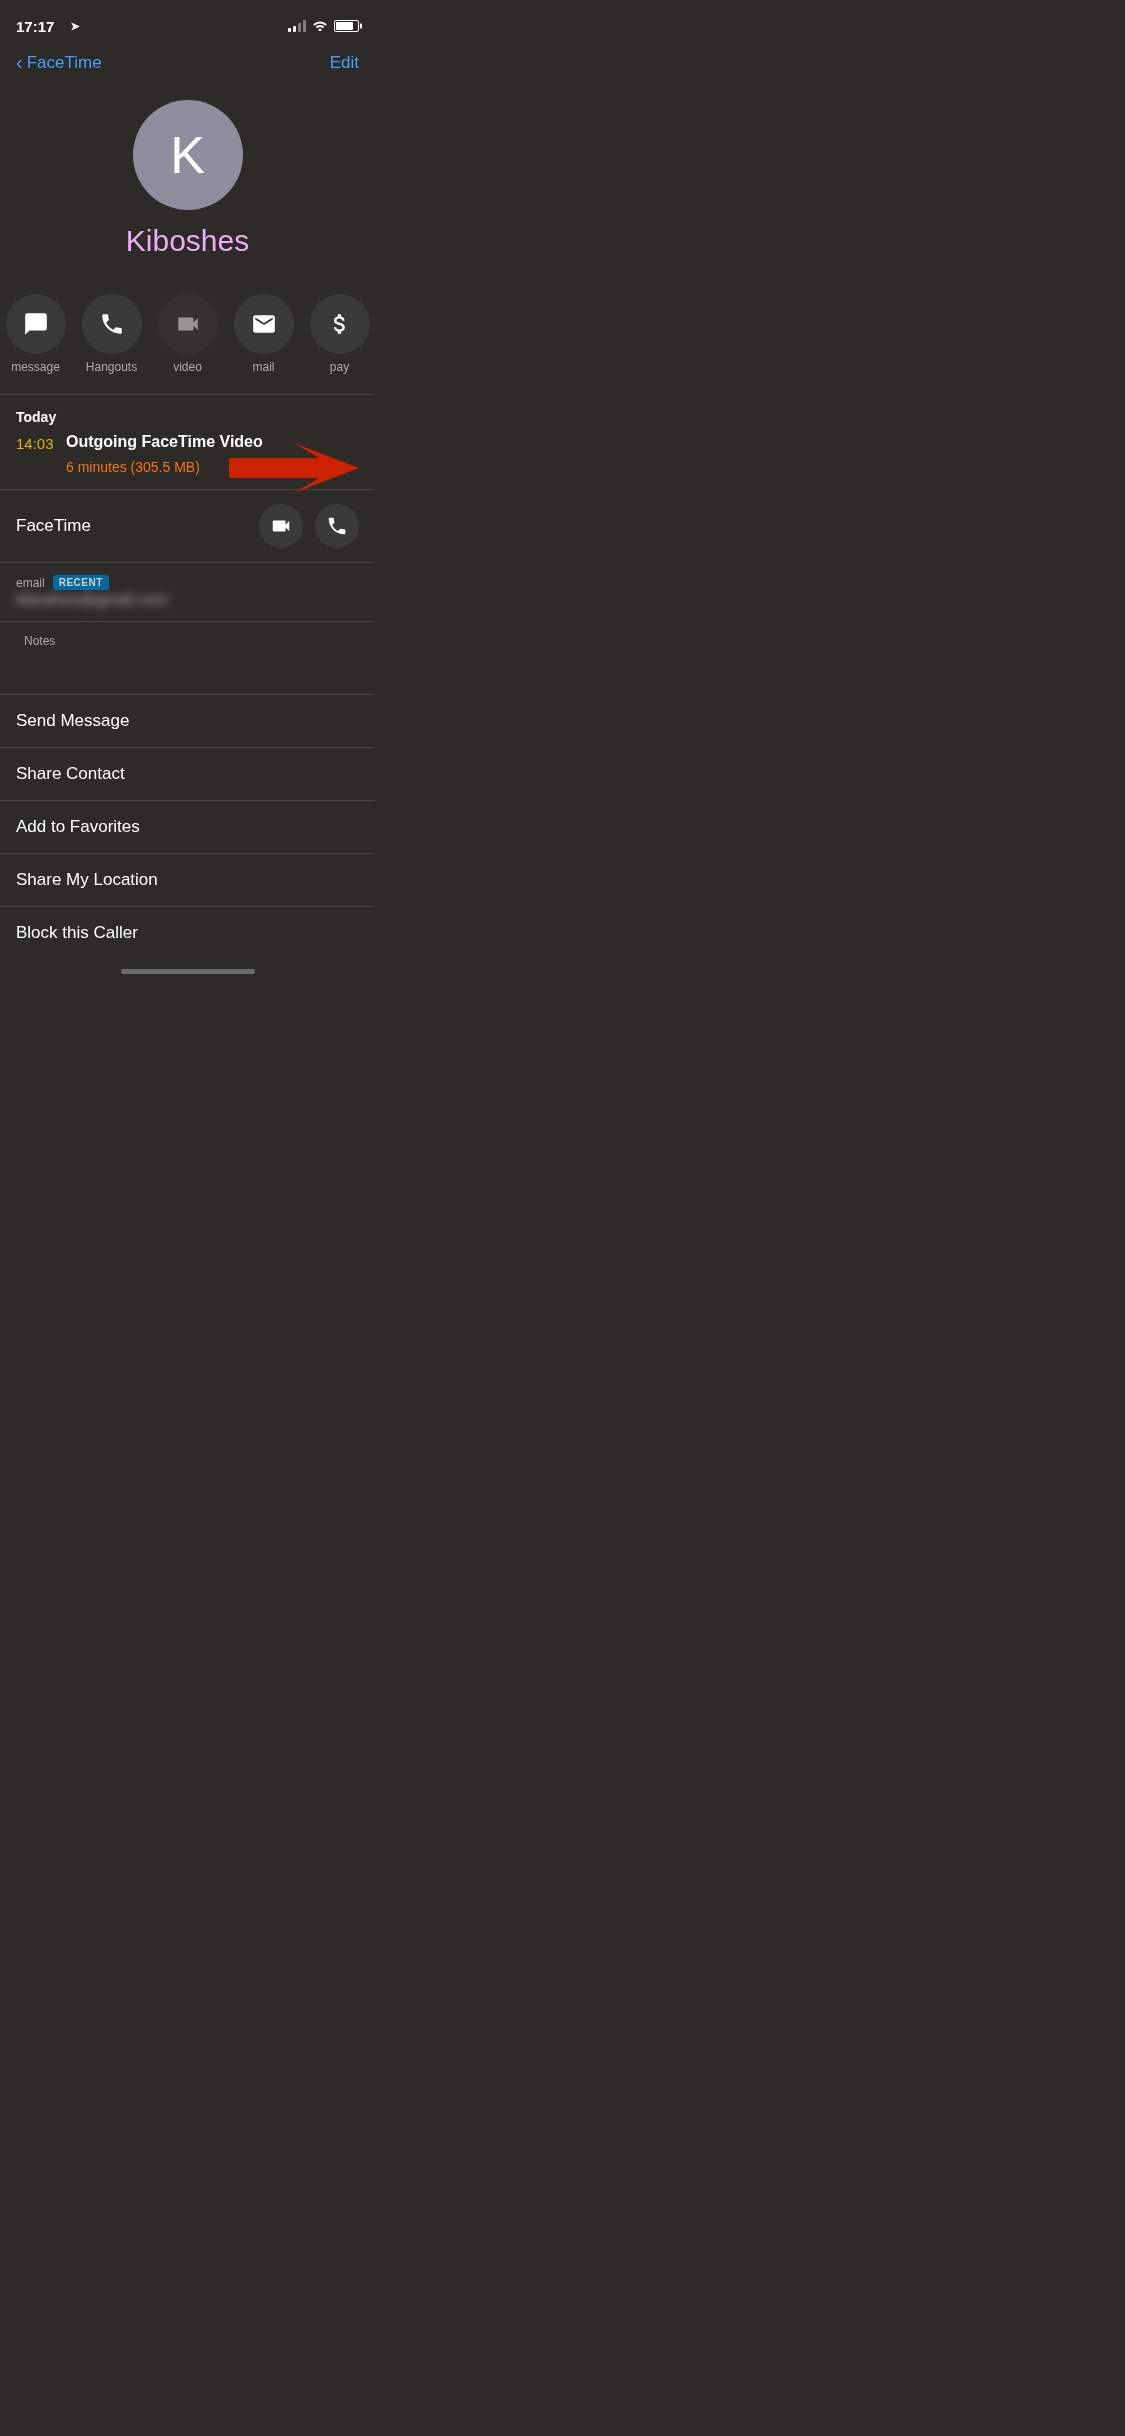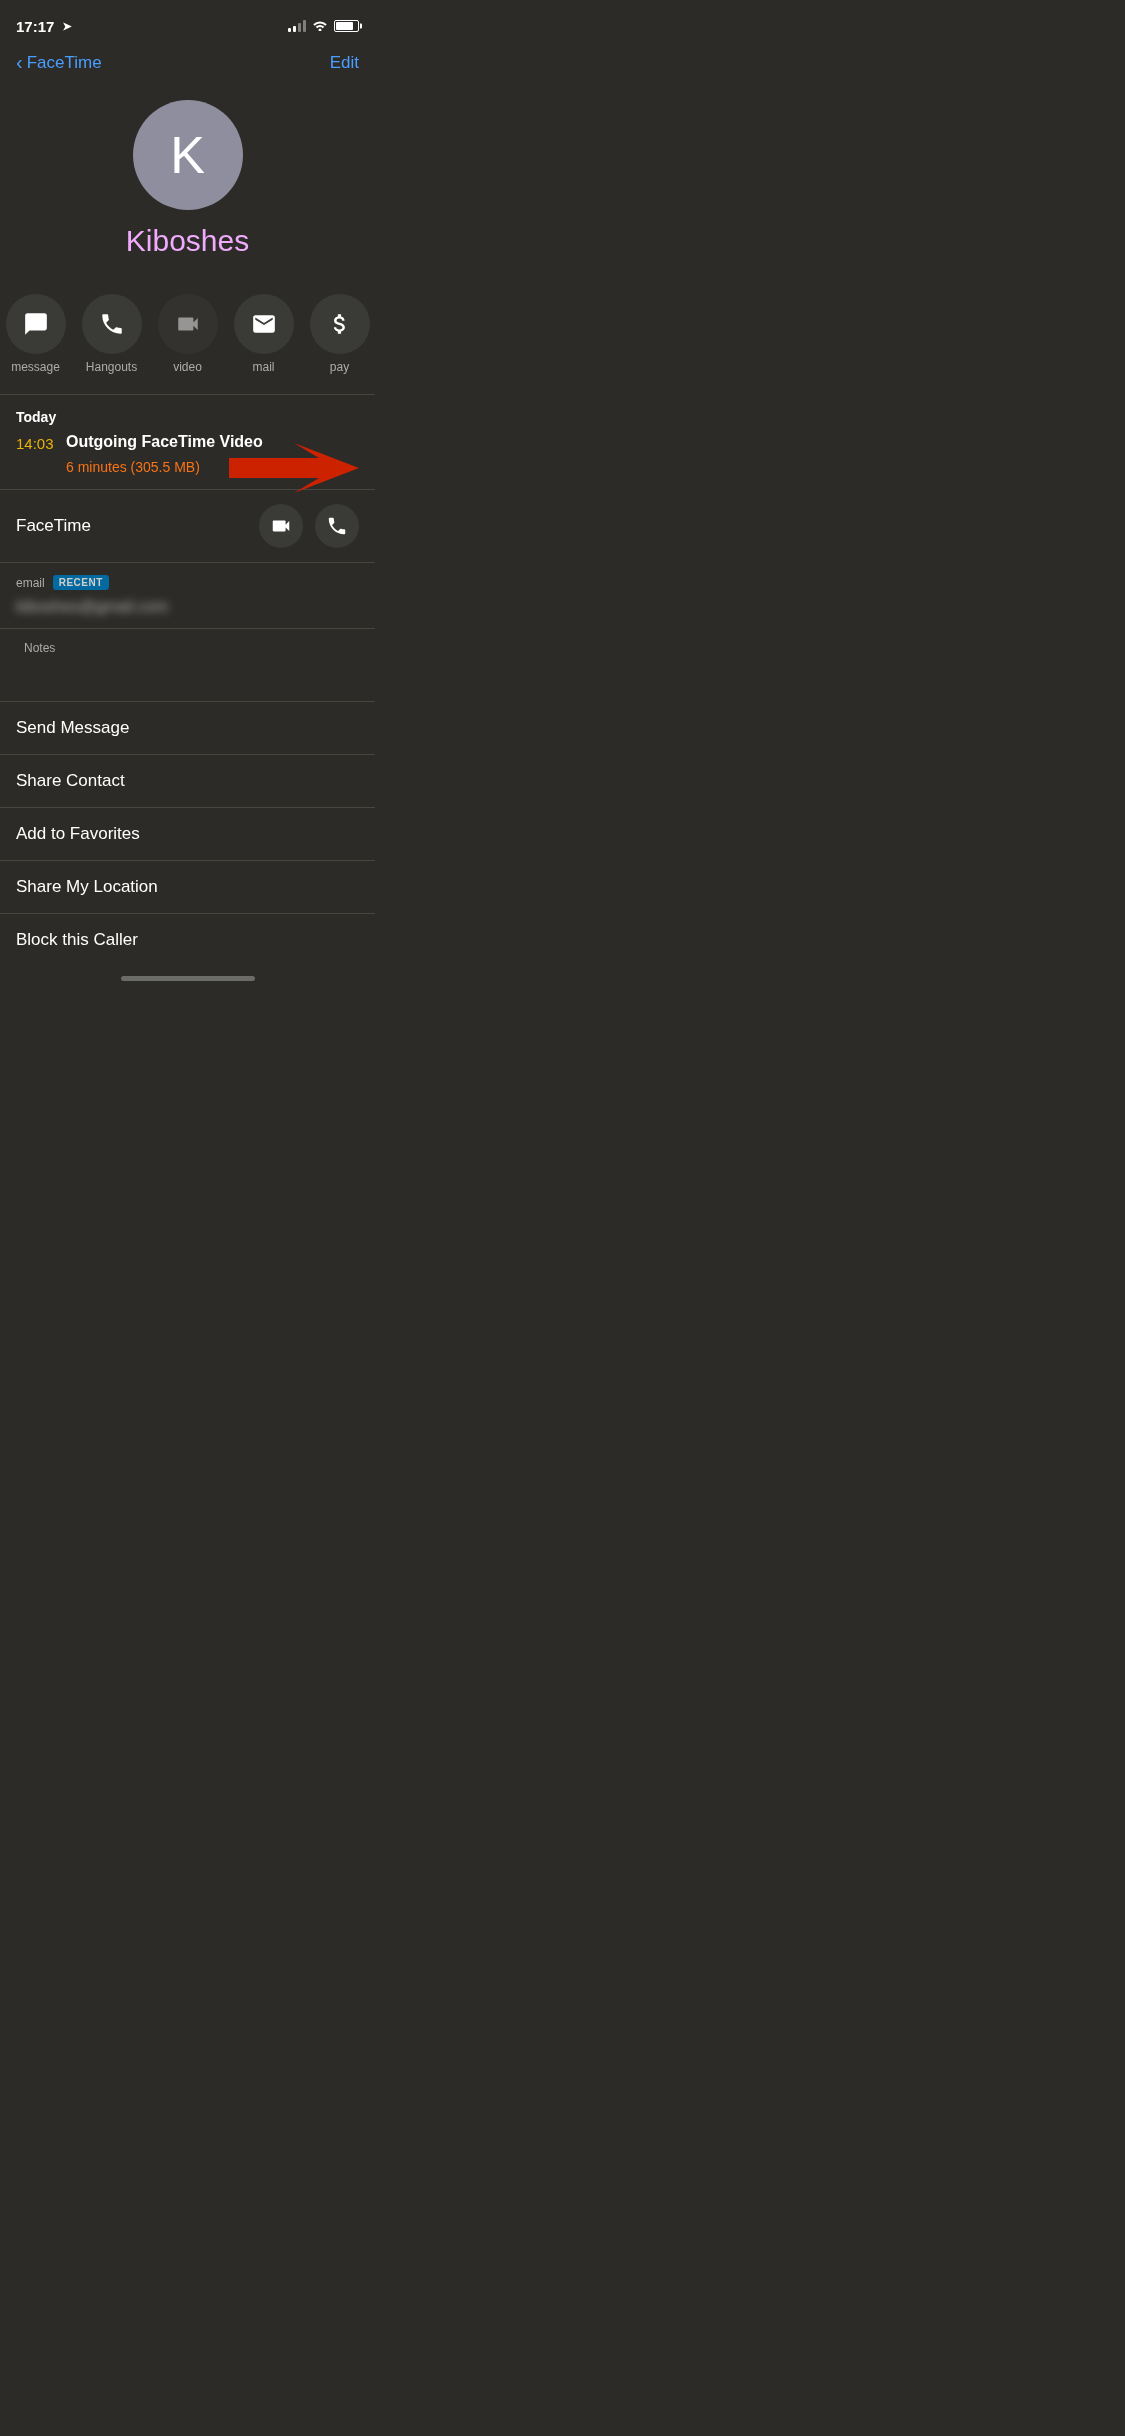--- a/index.html
+++ b/index.html
@@ -22,21 +22,21 @@
       padding: 14px 16px 6px 16px;
       height: 44px;
     }
 
     .status-time {
       font-size: 15px;
       font-weight: 600;
       color: #fff;
       display: flex;
       align-items: center;
-      gap: 8px;
+      gap: 16px;
     }
 
     .status-icons {
       display: flex;
       align-items: center;
       gap: 6px;
     }
 
     .signal-bars {
       display: flex;
@@ -282,21 +282,21 @@
     }
 
     
     .info-row {
       padding: 12px 16px;
     }
 
     .info-label {
       font-size: 12px;
       color: #acacac;
-      margin-bottom: 8px;
+      margin-bottom: 1px;
       display: flex;
       align-items: center;
       gap: 8px;
     }
 
     .recent-badge {
       background: #0369a1;
       color: #d0d0c8;
       font-size: 10px;
       font-weight: 600;

